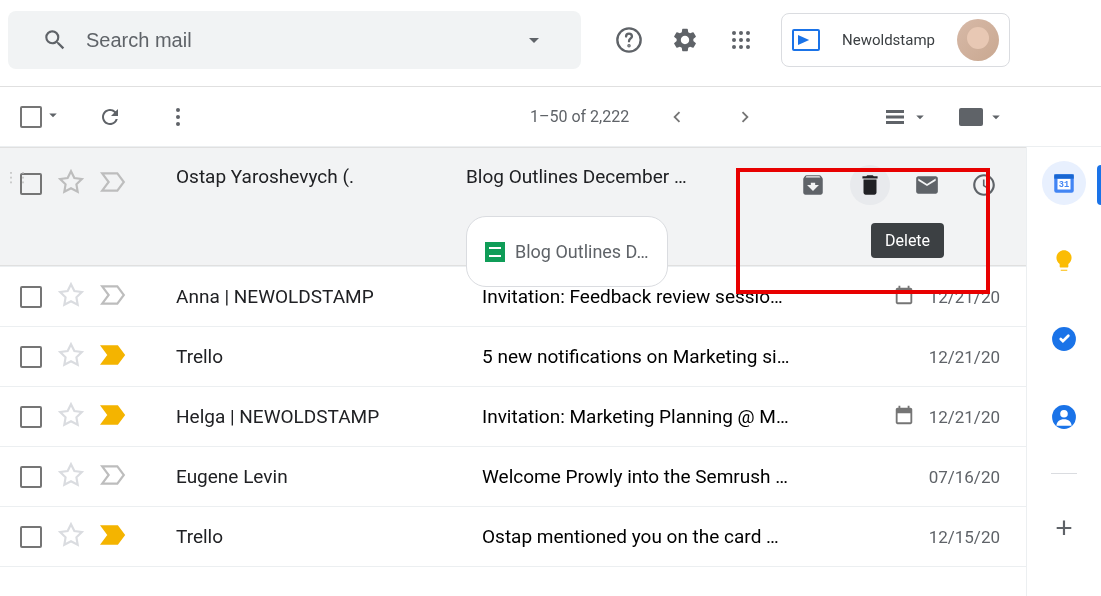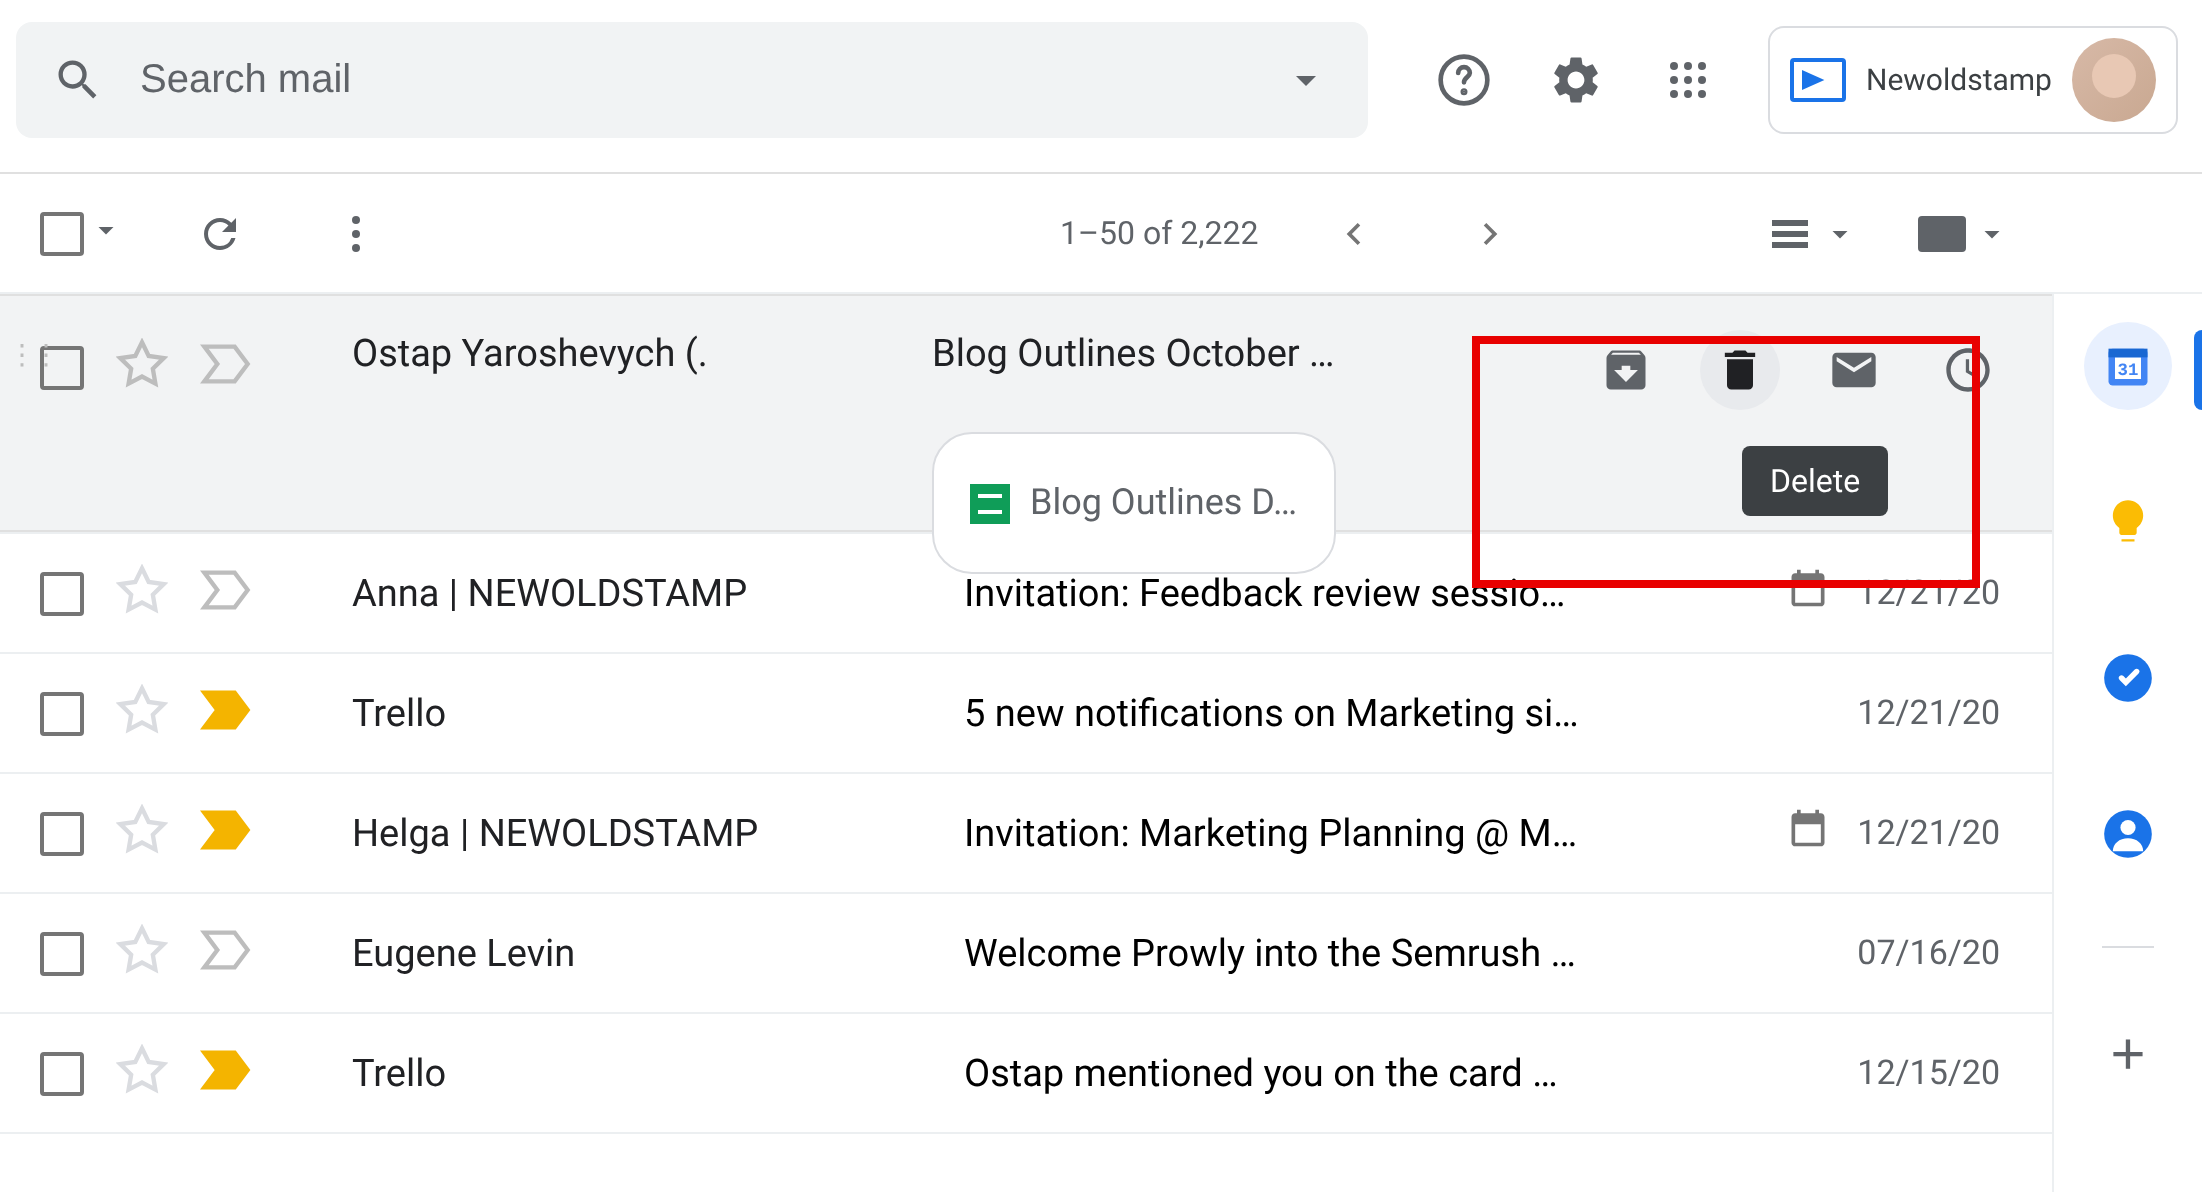--- a/index.html
+++ b/index.html
@@ -17,23 +17,23 @@
       display: flex;
       align-items: center;
       padding: 8px;
       height: 80px;
     }
     .search-container {
       background: #f1f3f4;
       border-radius: 8px;
       display: flex;
       align-items: center;
-      width: 676px;
+      width: 573px;
       height: 58px;
-      padding: 0 8px;
+      padding: 0 24px;
     }
     .search-icon-btn {
       width: 46px;
       height: 46px;
       display: flex;
       align-items: center;
       justify-content: center;
       color: #5f6368;
     }
     .search-input {
@@ -67,21 +67,21 @@
       align-items: center;
       justify-content: center;
       color: #5f6368;
       border-radius: 50%;
     }
     .account-chip {
       border: 1px solid #dadce0;
       border-radius: 8px;
       display: flex;
       align-items: center;
-      gap: 10px;
+      gap: 22px;
       padding: 6px 10px;
       height: 54px;
       margin-left: 6px;
     }
     .brand-icon {
       width: 28px;
       height: 22px;
       background: #fff;
       border: 2px solid #1a73e8;
       position: relative;
@@ -473,21 +473,21 @@
         </span>
         <span class="important-icon">
           <svg width="26" height="22" viewBox="0 0 24 20" fill="none" stroke="#bdbdbd" stroke-width="2">
               <path d="M2 2h14l6 8-6 8H2l6-8-6-8z"></path>
             </svg>
         </span>
       </div>
       <div class="hover-content">
         <div style="display:flex;">
           <div class="sender">Ostap Yaroshevych (.</div>
-          <div class="subject" style="color:#202124;">Blog Outlines October …</div>
+          <div class="subject" style="color:#202124;">Blog Outlines December …</div>
         </div>
         <div class="attachment-chip" style="margin-left:290px;">
           <div class="sheets-icon"></div>
           <span>Blog Outlines D…</span>
         </div>
       </div>
       <div class="hover-actions">
         <div class="hover-action-btn">
           <svg width="26" height="26" viewBox="0 0 24 24" fill="#5f6368">
               <path d="M20.54 5.23l-1.39-1.68C18.88 3.21 18.47 3 18 3H6c-.47 0-.88.21-1.16.55L3.46 5.23C3.17 5.57 3 6.02 3 6.5V19c0 1.1.9 2 2 2h14c1.1 0 2-.9 2-2V6.5c0-.48-.17-.93-.46-1.27zM12 17.5L6.5 12H10v-2h4v2h3.5L12 17.5zM5.12 5l.81-1h12l.94 1H5.12z"></path>

